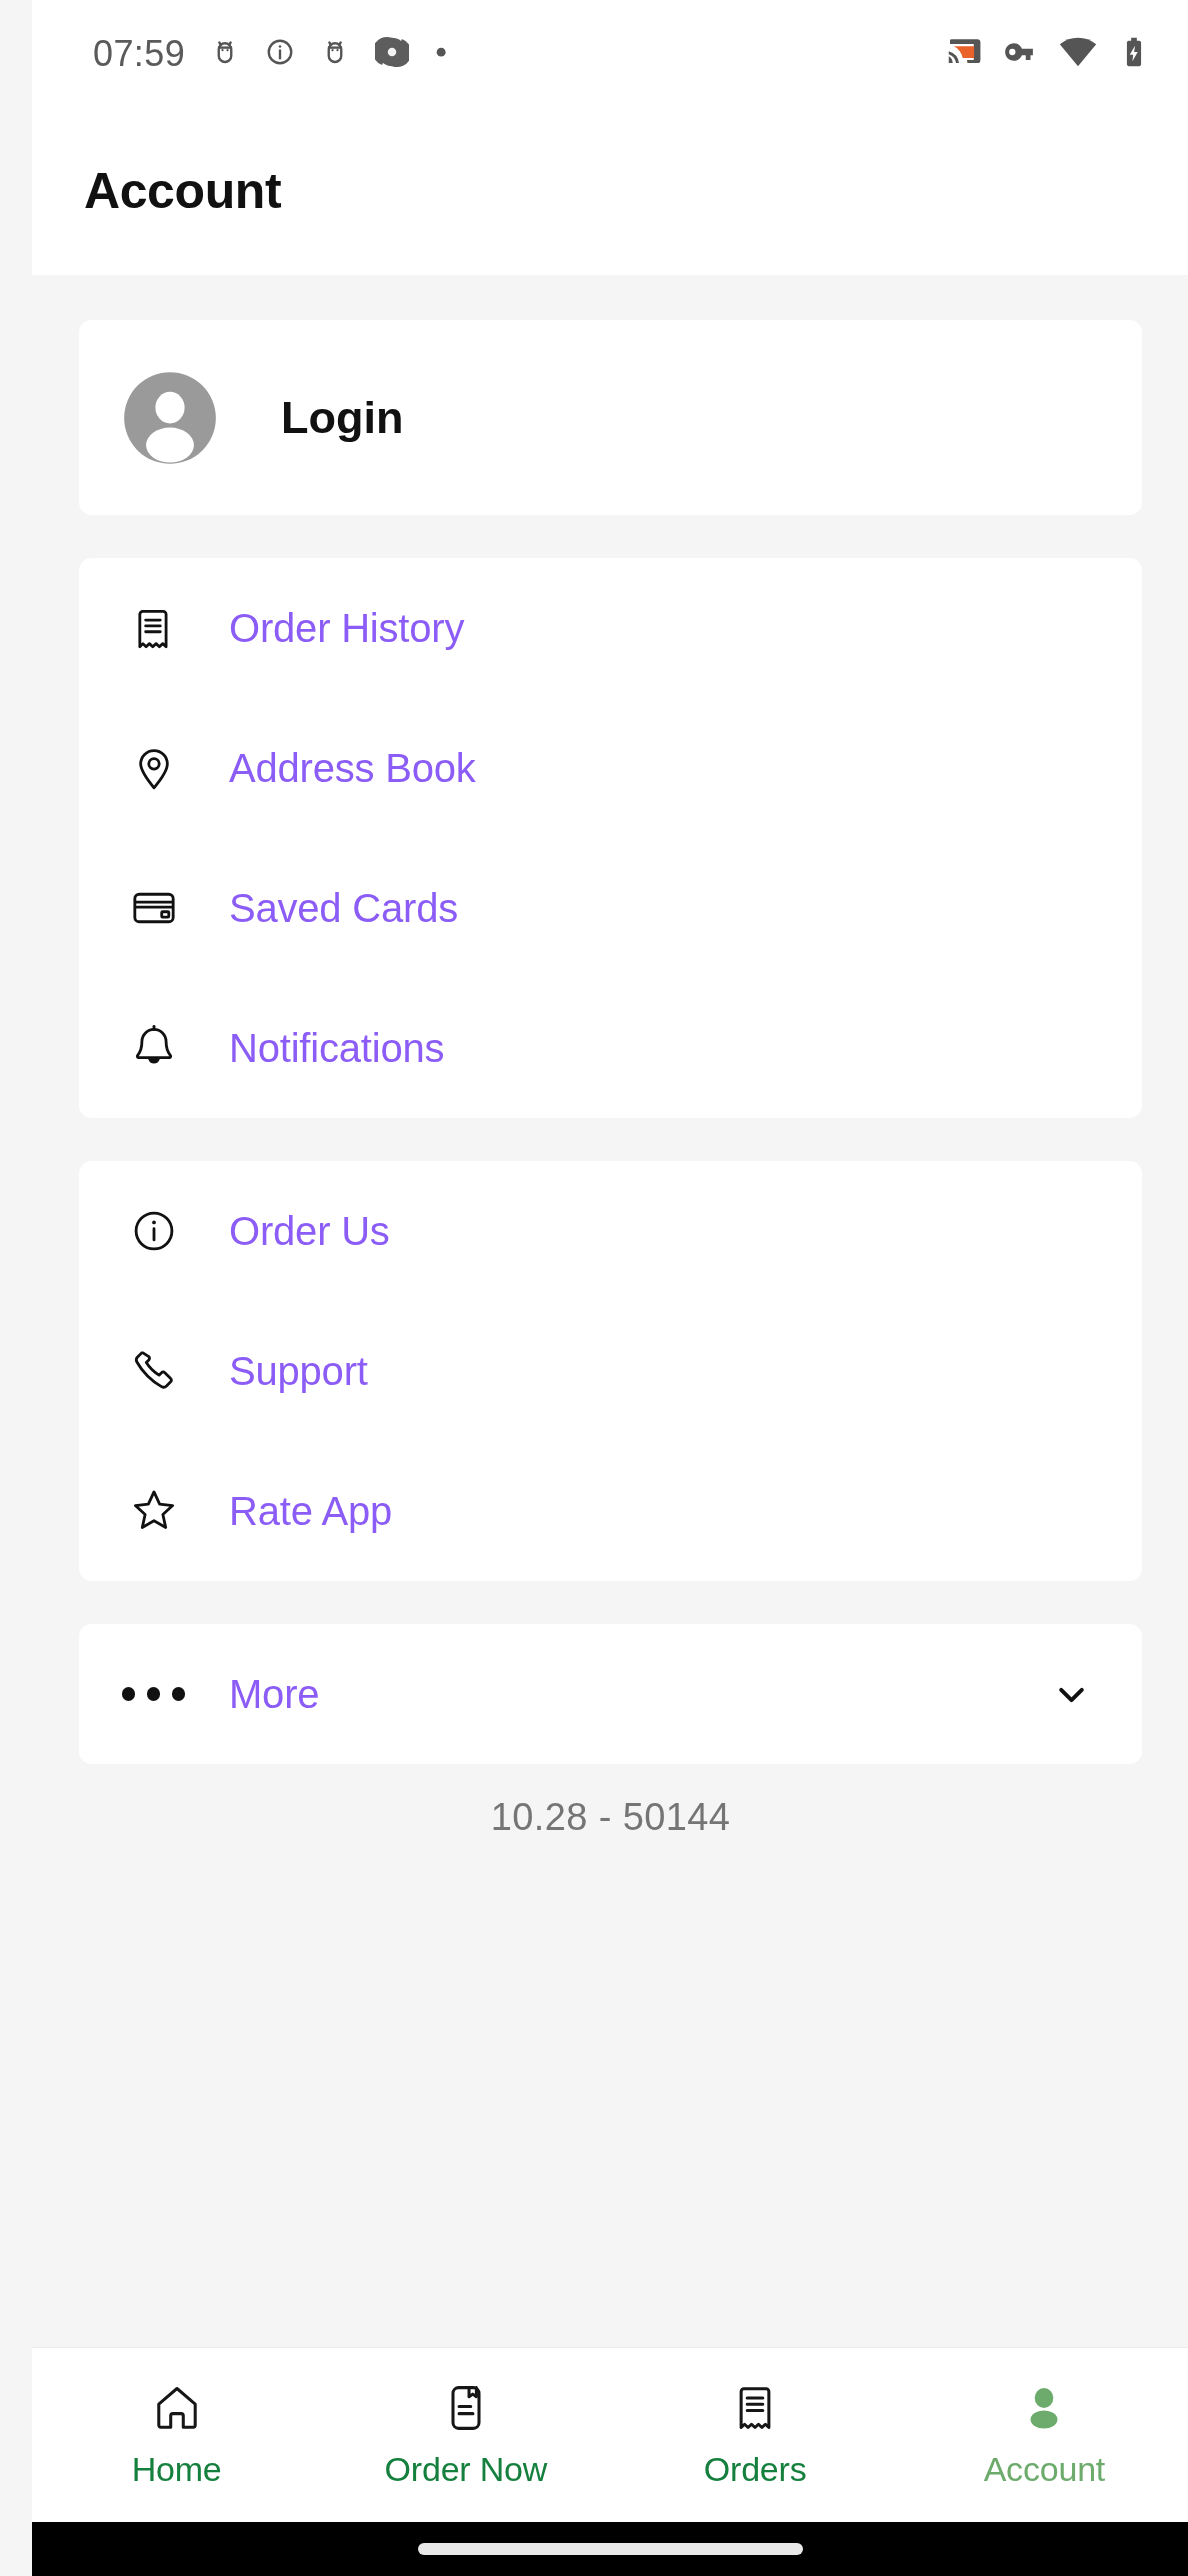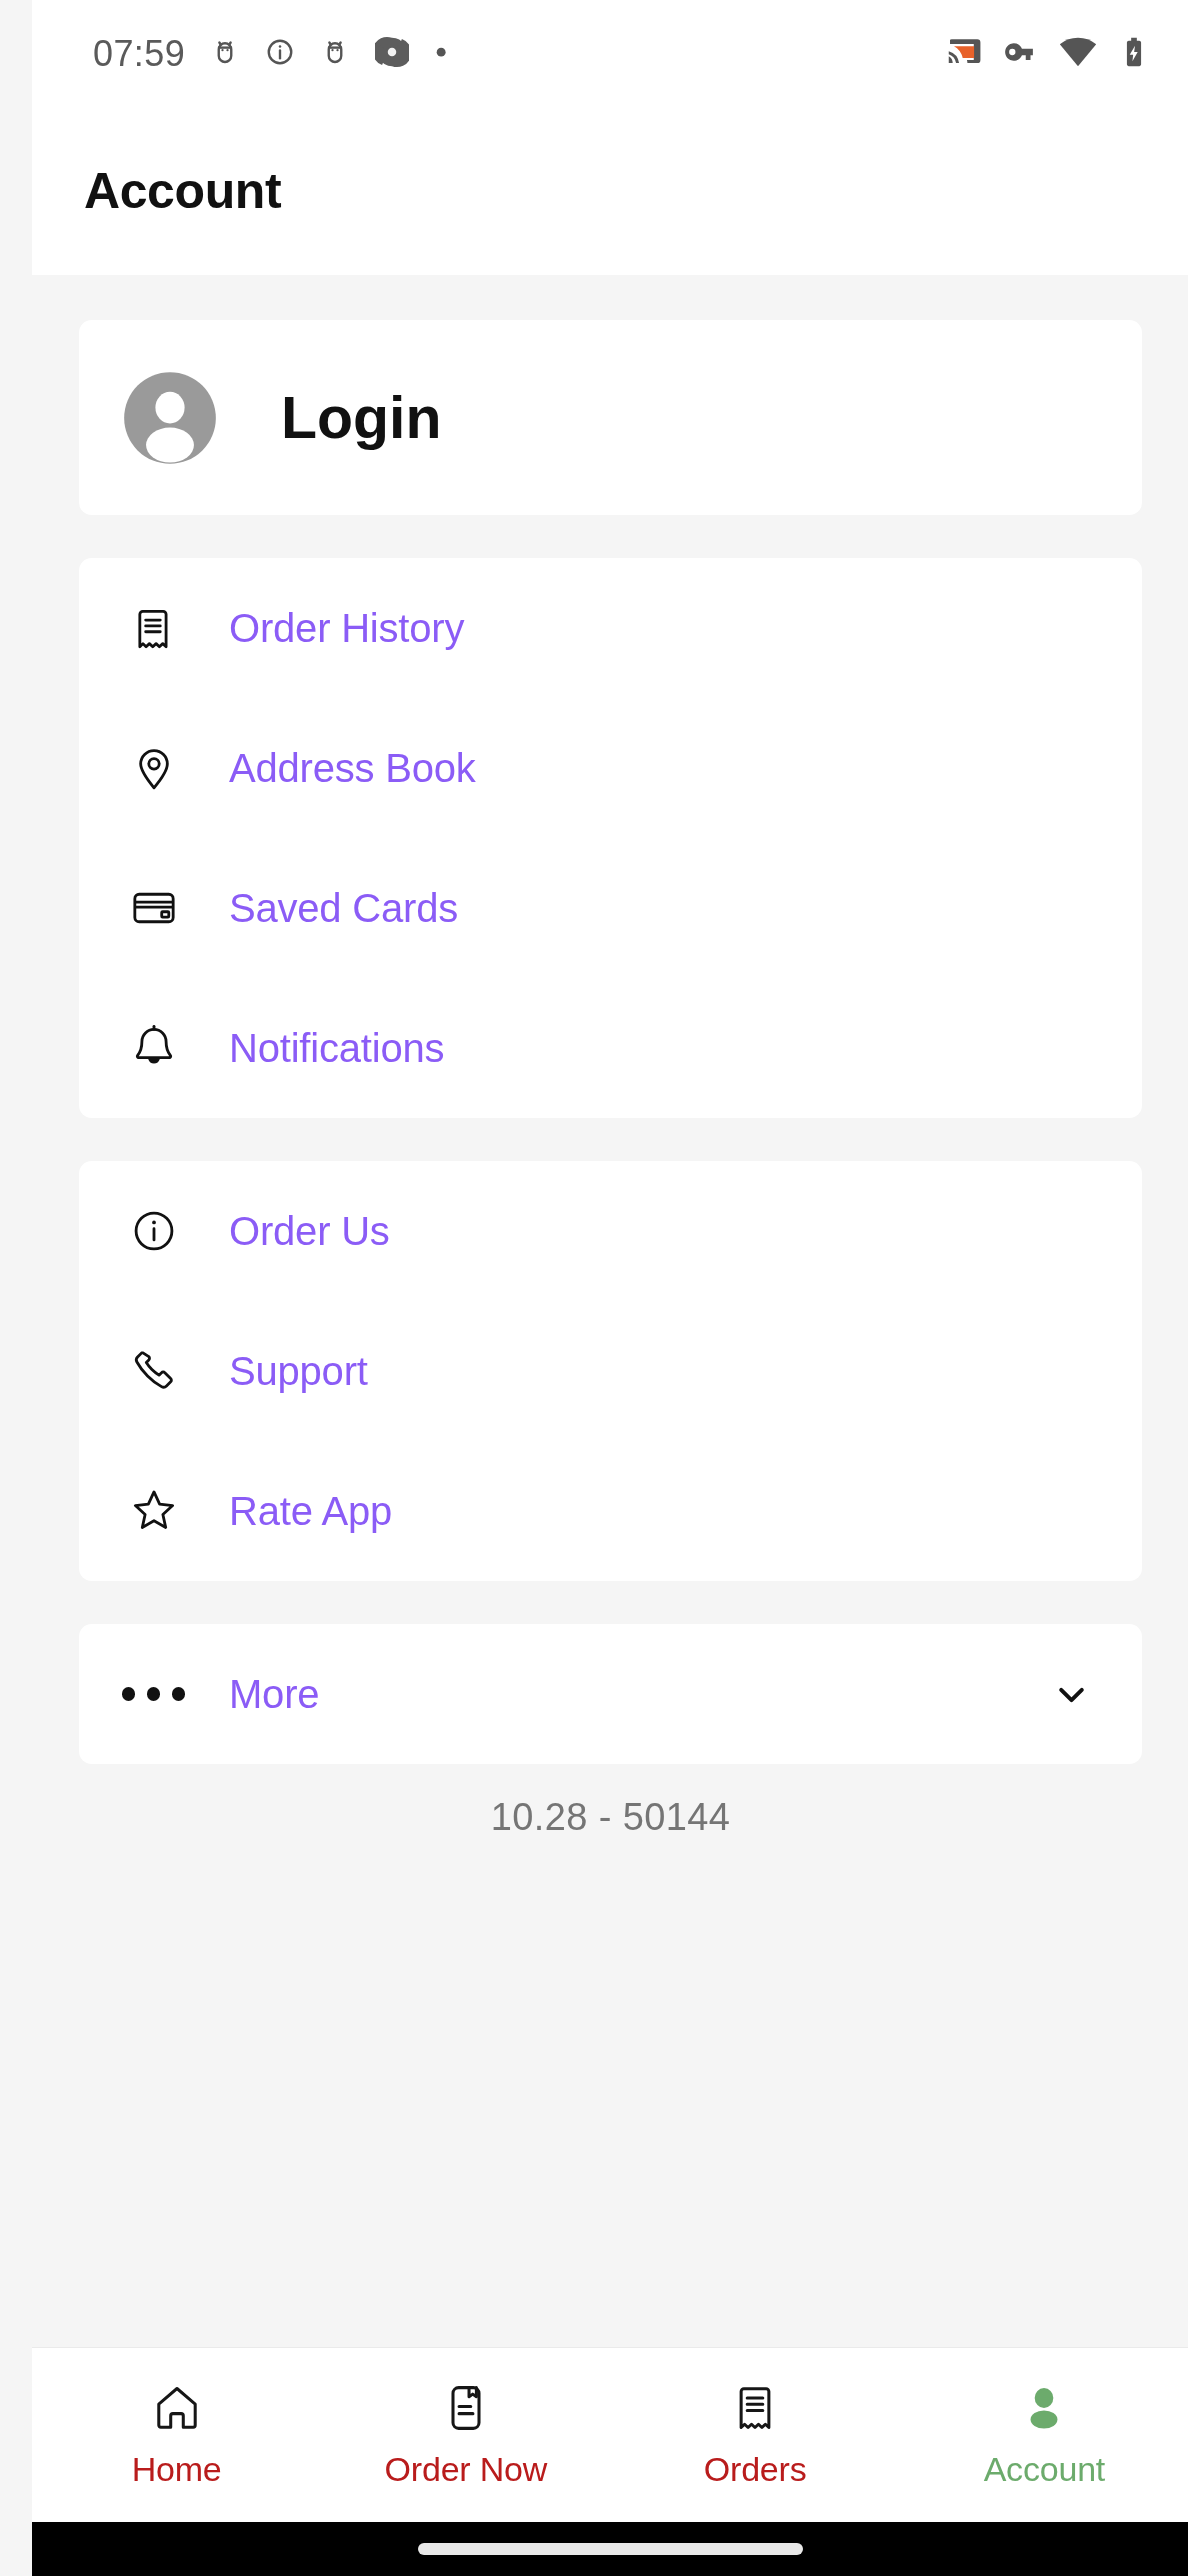--- a/index.html
+++ b/index.html
@@ -86,21 +86,21 @@
     align-items: center;
     height: 195px;
     padding: 0 41px;
   }
   .avatar {
     width: 100px;
     height: 100px;
     flex: 0 0 auto;
   }
   .login-label {
-    font-size: 59px;
+    font-size: 45px;
     font-weight: bold;
     color: #111111;
     margin-left: 61px;
   }
 
   
   .menu-row {
     display: flex;
     align-items: center;
     height: 140px;
@@ -169,21 +169,21 @@
   }
   .nav-icon {
     width: 55px;
     height: 55px;
     display: flex;
     align-items: center;
     justify-content: center;
   }
   .nav-label {
     font-size: 34px;
-    color: #b91c1c;
+    color: #15803d;
     letter-spacing: -0.2px;
   }
   .nav-item.active .nav-label { color: #6cab6c; }
 
   
   .gesture-bar {
     flex: 0 0 auto;
     height: 54px;
     background: #000000;
     display: flex;

